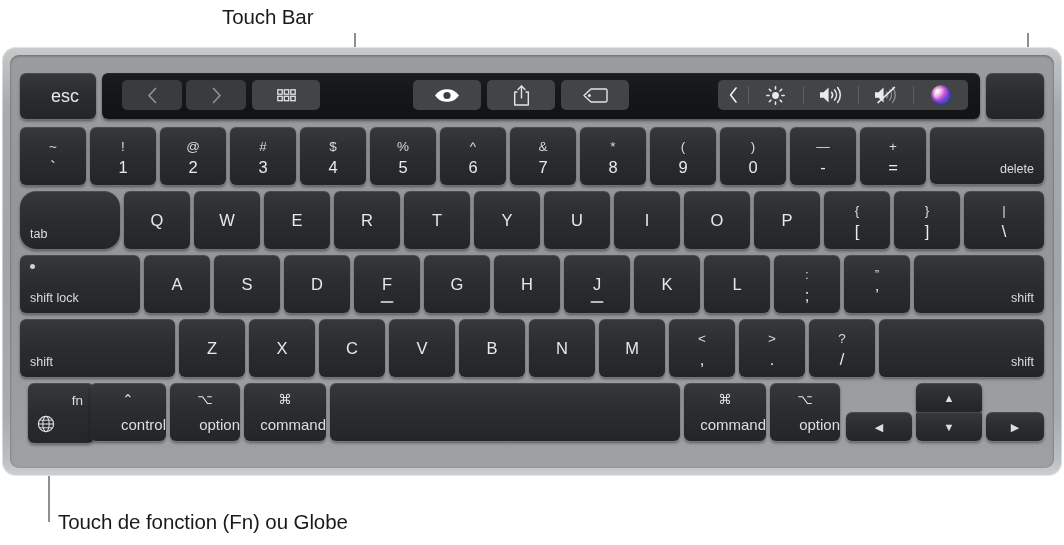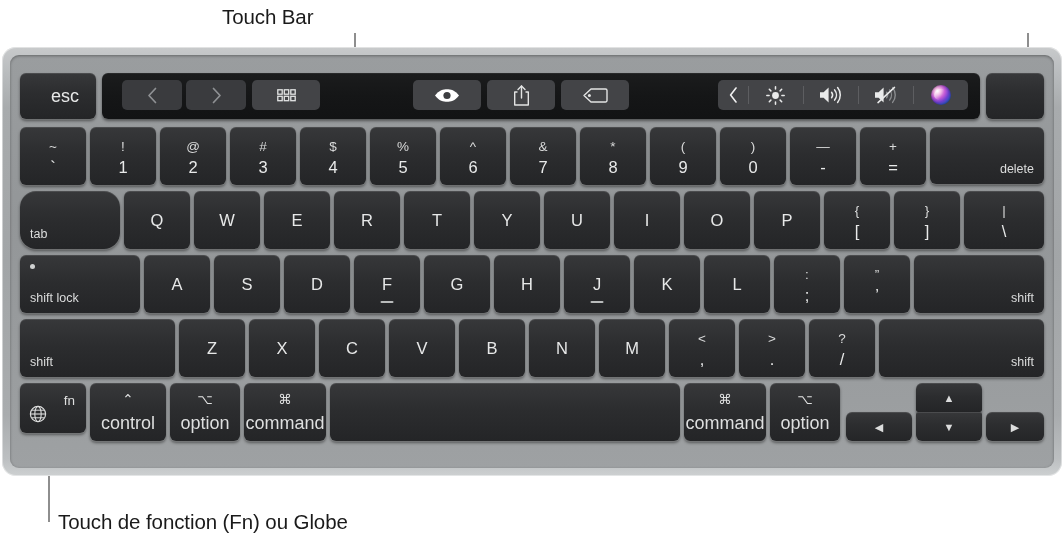--- a/index.html
+++ b/index.html
@@ -87,21 +87,21 @@
     right:10px;bottom:9px;font-size:12.5px;color:#dcdddd;
   }
   .key .ml{
     left:11px;top:50%;transform:translateY(-50%);font-size:18px;margin-left:20px;
   }
   
   .key .sym{
     left:0;right:0;top:10px;text-align:center;font-size:13.5px;color:#dedfdf;
   }
   .key .word{
-    left:0;right:0;bottom:9px;text-align:center;font-size:18px;color:#dedfdf;
+    left:0;right:0;bottom:9px;text-align:right;font-size:15px;color:#dedfdf;
   }
   .key .sym-r{
     right:11px;top:11px;font-size:13.5px;color:#dedfdf;text-align:right;
   }
   .homing{
     position:absolute;
     left:50%;transform:translateX(-50%);
     bottom:10px;
     width:13px;height:2px;border-radius:1px;
     background:#b9bbbb;
@@ -472,21 +472,21 @@
         <div class="key dual" style="left:799px;top:264px;width:66px;height:58px;">
           <span class="lbl up">?</span>
           <span class="lbl lo">/</span>
         </div>
         <div class="key" style="left:869px;top:264px;width:165px;height:58px;">
           <span class="lbl br">shift</span>
         </div>
       </div>
 
       <div class="krow">
-        <div class="key" style="left:10px;top:328px;width:66px;height:50px;">
+        <div class="key" style="left:18px;top:328px;width:66px;height:60px;">
           <span class="lbl sym-r">fn</span>
           <span class="globe">
             <svg width="18" height="18" viewBox="0 0 18 18">
               <circle cx="9" cy="9" r="7.6" fill="none" stroke="#dcdddd" stroke-width="1.2"></circle>
               <ellipse cx="9" cy="9" rx="3.2" ry="7.6" fill="none" stroke="#dcdddd" stroke-width="1.1"></ellipse>
               <path d="M1.4 9 H16.6" fill="none" stroke="#dcdddd" stroke-width="1.1"></path>
               <path d="M2.7 5.2 H15.3" fill="none" stroke="#dcdddd" stroke-width="1"></path>
               <path d="M2.7 12.8 H15.3" fill="none" stroke="#dcdddd" stroke-width="1"></path>
             </svg>
           </span>

